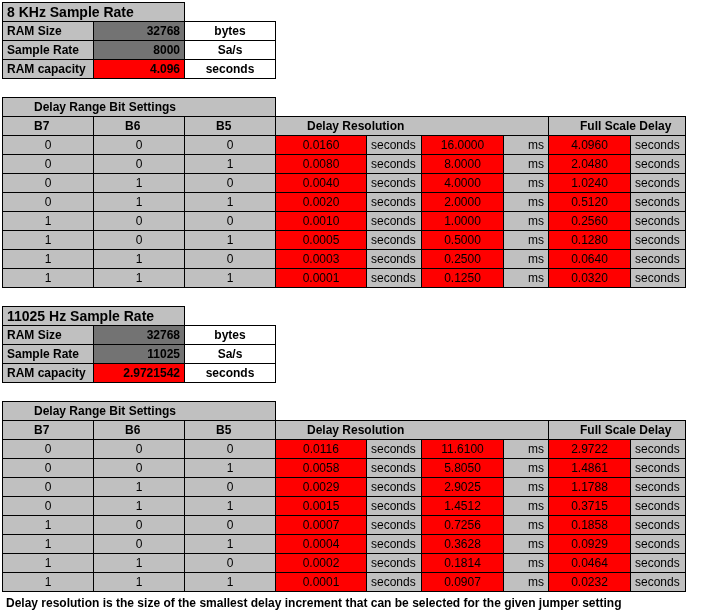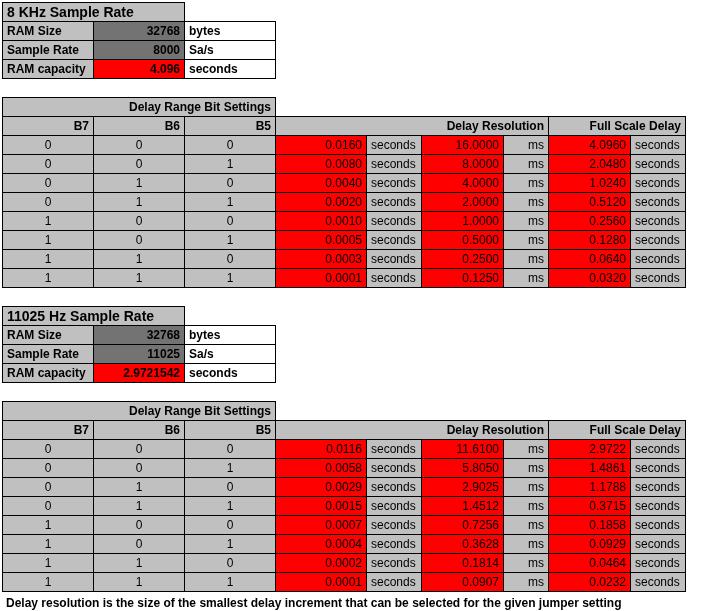--- a/index.html
+++ b/index.html
@@ -23,24 +23,24 @@
   .section-title {
     font-weight: bold;
     font-size: 14px;
     background: #c0c0c0;
     text-align: left;
   }
   .spacer-cells td { border: 0; height: 18px; }
   .lbl  { background: #c0c0c0; font-weight: bold; text-align: left; }
   .green { background: #737373; font-weight: bold; text-align: right; }
   .red   { background: #ff0000; font-weight: bold; text-align: right; }
-  .unit  { background: #fff; font-weight: bold; text-align: left; border-left: 0; }
-  .hdr   { background: #c0c0c0; font-weight: bold; text-align: right; padding-left: 31px; }
+  .unit  { background: #fff; font-weight: bold; text-align: center; border-left: 0; }
+  .hdr   { background: #c0c0c0; font-weight: bold; text-align: left; padding-left: 31px; }
   .bit   { background: #c0c0c0; text-align: center; color: #000; }
-  .redv  { background: #ff0000; text-align: right; }
+  .redv  { background: #ff0000; text-align: center; }
   .su    { background: #c0c0c0; text-align: left; }
   .msu   { background: #c0c0c0; text-align: right; }
   .footnote {
     font-family: Arial, Helvetica, sans-serif;
     font-size: 12px;
     font-weight: bold;
     padding: 4px 4px 0 4px;
   }
   .c1 { width: 91px; }
   .c2 { width: 91px; }

